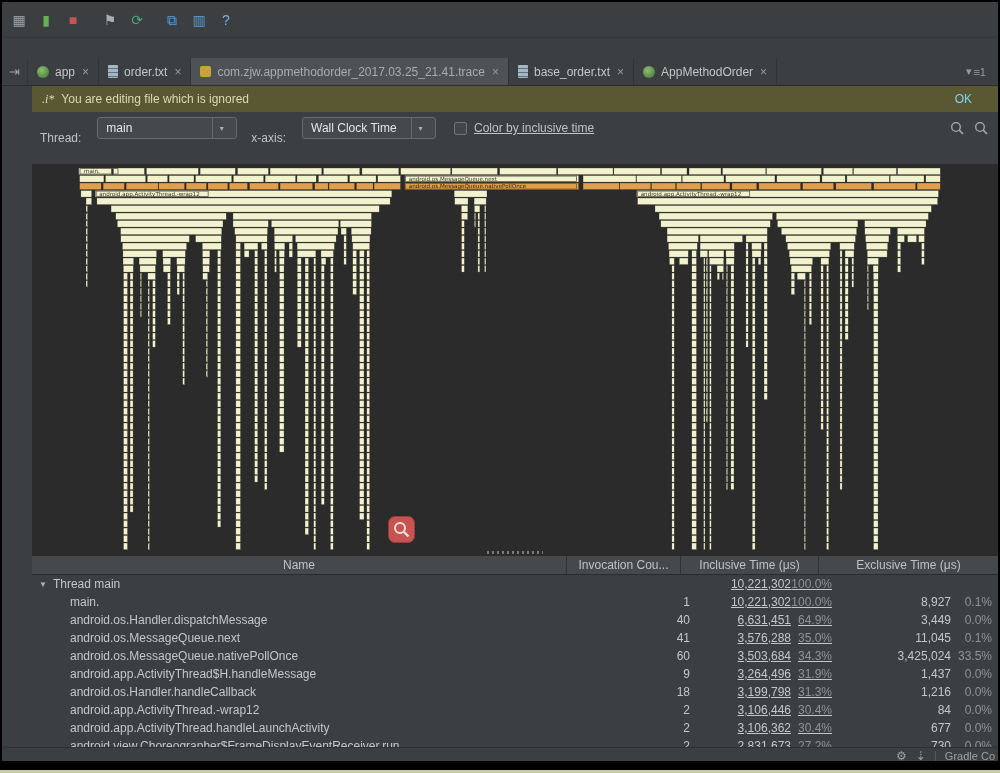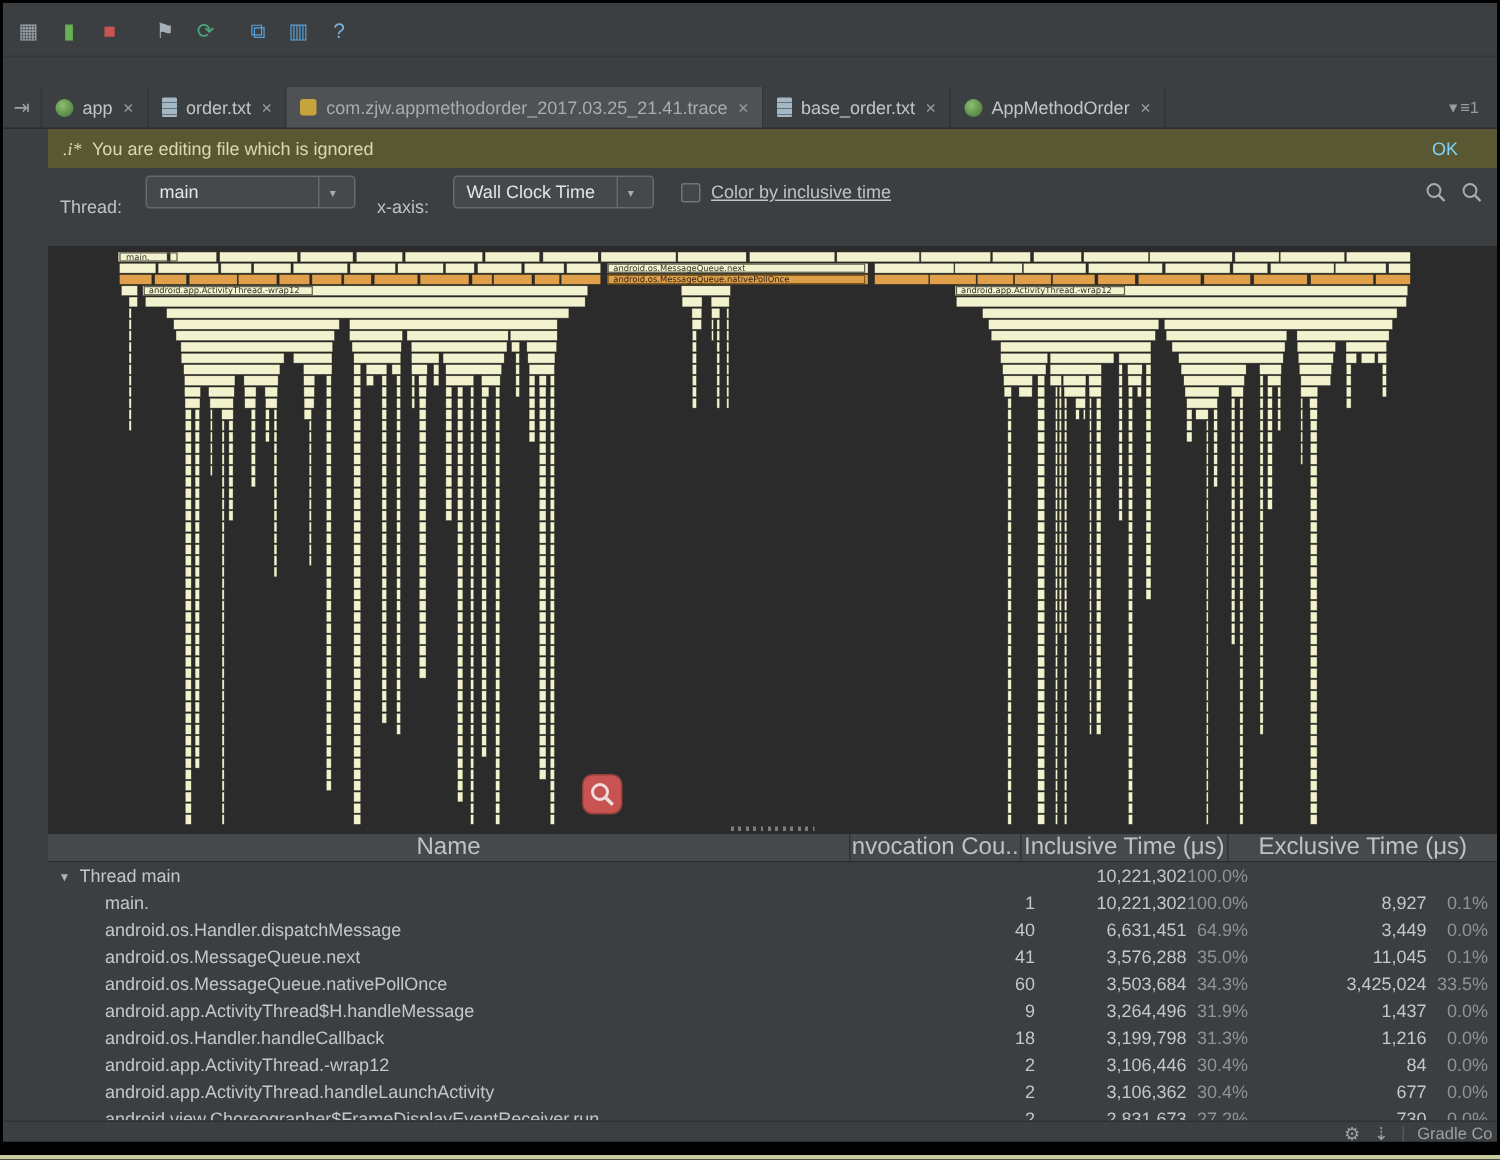--- a/index.html
+++ b/index.html
@@ -63,33 +63,33 @@
   .rr{position:absolute;right:16px;top:3px;font-size:9px;color:#8E8E8E;}
 
   
   .chart{position:absolute;left:30px;top:162px;width:966px;height:392px;background:#2B2B2B;overflow:hidden;}
   #flame-svg{position:absolute;left:45px;top:4px;}
   #flame-svg text{font-family:"DejaVu Sans",sans-serif;}
   .zoom-btn{position:absolute;left:356px;top:352px;width:27px;height:27px;background:#C75450;border:1px solid #93403D;border-radius:7px;display:flex;align-items:center;justify-content:center;}
   .grip{position:absolute;left:455px;bottom:2px;width:56px;height:3px;background:repeating-linear-gradient(90deg,#7A7A7A 0 2px,transparent 2px 5px);}
 
   
-  .thead{position:absolute;left:30px;top:554px;width:966px;height:19px;background:#45494B;border-bottom:1px solid #2B2B2B;display:flex;font-size:16px;color:#BEC2C4;}
+  .thead{position:absolute;left:30px;top:554px;width:966px;height:19px;background:#45494B;border-bottom:1px solid #2B2B2B;display:flex;font-size:12px;color:#BEC2C4;}
   .th{display:flex;align-items:center;justify-content:center;overflow:hidden;white-space:nowrap;}
   .th.name{flex:1;}
   .th.inv{width:114px;border-left:1px solid #303335;}
   .th.incl{width:138px;border-left:1px solid #303335;}
   .th.excl{width:180px;border-left:1px solid #303335;}
   .tbody{position:absolute;left:30px;top:573px;width:966px;height:172px;background:#3C3F41;overflow:hidden;font-size:12px;}
   .trow{display:flex;height:18px;align-items:center;color:#C3C7C9;}
   .c{overflow:hidden;white-space:nowrap;}
   .c.name{flex:1;display:flex;align-items:center;}
   .arrow{font-size:8px;color:#AEB2B4;margin:0 6px 0 7px;}
   .c.inv{width:114px;text-align:right;padding-right:10px;}
-  .c.incl{width:138px;display:flex;}
+  .c.incl{width:138px;display:flex;text-decoration:underline;}
   .c.excl{width:160px;display:flex;}
   .val{flex:1;text-align:right;}
   .pct{width:47px;text-align:right;padding-right:6px;color:#8F9395;}
 
   
   .statusbar{position:absolute;left:0;top:745px;width:100%;height:16px;background:#3C3F41;border-top:1px solid #2E3133;display:flex;align-items:center;justify-content:flex-end;gap:9px;font-size:11px;color:#9CA0A2;padding-right:3px;}
   .sbicon{font-size:12px;line-height:1;}
   .sbsep{width:1px;height:10px;background:#55595B;}
   .sbtext{white-space:nowrap;}
 </style>

